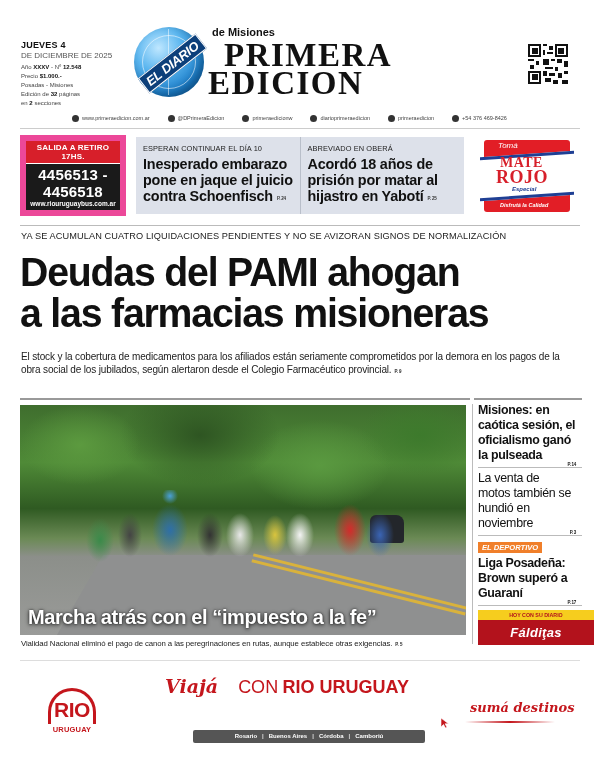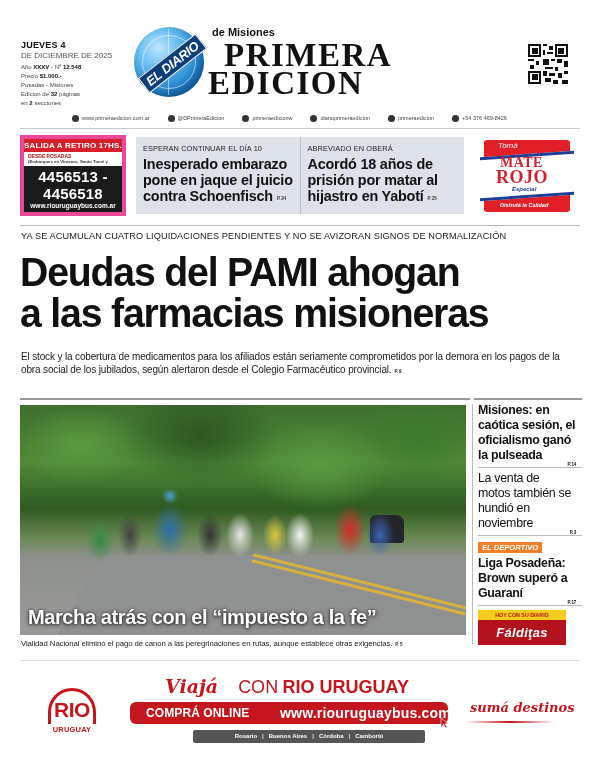--- a/index.html
+++ b/index.html
@@ -31,21 +31,21 @@
   .title-2 { left: 76px; top: 42px; font-size: 33px; }
 
   .qr { position: absolute; left: 528px; top: 44px; width: 40px; height: 40px; }
 
   .social-bar { position: absolute; left: 72px; top: 112px; width: 460px; height: 12px; display: flex; gap: 18px; align-items: center; }
   .social { display: flex; align-items: center; gap: 3px; font-size: 5.5px; color: #444; white-space: nowrap; }
   .social .ico { width: 7px; height: 7px; border-radius: 50%; background: #333; display: inline-block; }
   .rule-top { position: absolute; left: 20px; top: 128px; width: 560px; height: 1px; background: #ccc; }
 
   
-  .ad-bus { position: absolute; left: 20px; top: 135px; width: 106px; height: 81px; background: #fff; border: 4px solid #ec4899; overflow: hidden; }
+  .ad-bus { position: absolute; left: 20px; top: 135px; width: 106px; height: 81px; background: #fff; border: 6px solid #ec4899; overflow: hidden; }
   .ad-bus .hdr { background: #d71f2a; color: #fff; font-weight: 900; font-size: 8px; text-align: center; padding: 2px 0; letter-spacing: 0.2px; }
   .ad-bus .desde { font-size: 5px; font-weight: 700; color: #b3121c; padding: 1px 4px 0; }
   .ad-bus .emb { font-size: 4.3px; font-weight: 700; color: #333; padding: 0 4px; line-height: 5.5px; }
   .ad-bus .busimg { position: absolute; left: 6px; top: 37px; width: 56px; height: 18px; border-radius: 6px 14px 4px 4px;
     background: linear-gradient(#e9e9e9, #bbb 60%, #333 61%, #333); }
   .ad-bus .busimg::after { content:""; position:absolute; left:8px; bottom:-3px; width:8px; height:8px; border-radius:50%; background:#111; box-shadow: 30px 0 0 #111; }
   .ad-bus .swoosh { position: absolute; left: 0; top: 50px; width: 106px; height: 10px; background: #d71f2a; transform: skewY(-6deg); opacity: 0.9; }
   .ad-bus .rio-badge { position: absolute; right: 6px; top: 36px; width: 26px; height: 22px; border: 1.5px solid #d71f2a; border-radius: 13px 13px 2px 2px; background:#fff;
     text-align: center; font-weight: 900; font-size: 8px; color: #c4161c; line-height: 12px; }
   .ad-bus .rio-badge small { display:block; font-size: 3.5px; line-height: 4px; color:#c4161c; }
@@ -109,21 +109,21 @@
   
   .side { position: absolute; left: 474px; top: 398px; width: 108px; }
   .side .vrule { position: absolute; left: -2px; top: 6px; width: 1px; height: 240px; background: #bbb; }
   .side-rule { height: 2px; background: #999; }
   .side-story { padding: 3px 0 4px 4px; }
   .side-story .h { font-weight: 700; font-size: 12.4px; line-height: 15px; color: #111; letter-spacing: -0.3px; }
   .side-story .h.light { font-weight: 400; }
   .side-story .pg { font-size: 4.5px; font-weight: 700; float: right; margin-top: 9px; margin-right: 6px; }
   .thin-rule { height: 1px; background: #bbb; margin-left: 4px; }
   .sec-badge { display: inline-block; margin: 5px 0 3px 4px; background: #f07f2a; color: #fff; font-weight: 900; font-style: italic; font-size: 7.6px; padding: 1px 4px; }
-  .falditas { margin: 4px 0 0 4px; width: 88px; height: 36px; }
+  .falditas { margin: 4px 0 0 4px; width: 116px; height: 36px; }
   .falditas .top { background: #f6cd1e; color: #b3121c; font-weight: 900; font-size: 5.3px; text-align: center; height: 10px; line-height: 10px; }
   .falditas .bot { background: #b3121c; color: #fff; font-weight: 900; font-size: 13px; text-align: center; height: 25px; line-height: 25px; font-style: italic; letter-spacing: 0.3px; }
 
   
   .rule-bottom { position: absolute; left: 20px; top: 660px; width: 560px; height: 1px; background: #ddd; }
   .ad-rio { position: absolute; left: 20px; top: 670px; width: 560px; height: 100px; }
   .rio-logo { position: absolute; left: 22px; top: 18px; width: 60px; height: 52px; }
   .rio-logo .arc { position: absolute; left: 6px; top: 0; width: 48px; height: 36px; border: 3px solid #c4161c; border-bottom: none; border-radius: 24px 24px 0 0; }
   .rio-logo .rio { position: absolute; left: 0; top: 10px; width: 60px; text-align: center; font-weight: 900; font-size: 21px; color: #c4161c; letter-spacing: -0.5px; }
   .rio-logo .uru { position: absolute; left: 0; top: 37px; width: 60px; text-align: center; font-weight: 900; font-size: 7.5px; color: #c4161c; letter-spacing: 0.2px; }
@@ -323,24 +323,20 @@
 <div class="ad-rio">
   <div class="rio-logo">
     <div class="arc"></div>
     <div class="rio">RIO</div>
     <div class="uru">URUGUAY</div>
   </div>
   <div class="viaja">
     <span class="script">Viajá</span><span class="con">CON</span>
     <span class="brand">RIO URUGUAY</span>
   </div>
-  <div class="compra">
-    <span class="c1">COMPRÁ ONLINE</span>
-    <span class="c2">www.riouruguaybus.com</span>
-  </div>
   <svg class="cursor-icon" viewBox="0 0 10 12">
     <path d="M1 1 L1 10 L3.5 7.5 L5.5 11 L7 10.3 L5 6.8 L8.5 6.8 Z" fill="#c4161c" stroke="#fff" stroke-width="0.6"></path>
   </svg>
   <div class="cities">
     <span>Rosario</span><span class="sep">|</span><span>Buenos Aires</span><span class="sep">|</span><span>Córdoba</span><span class="sep">|</span><span>Camboriú</span>
   </div>
   <div class="suma">sumá destinos</div>
   <div class="suma-line"></div>
 </div>
 

